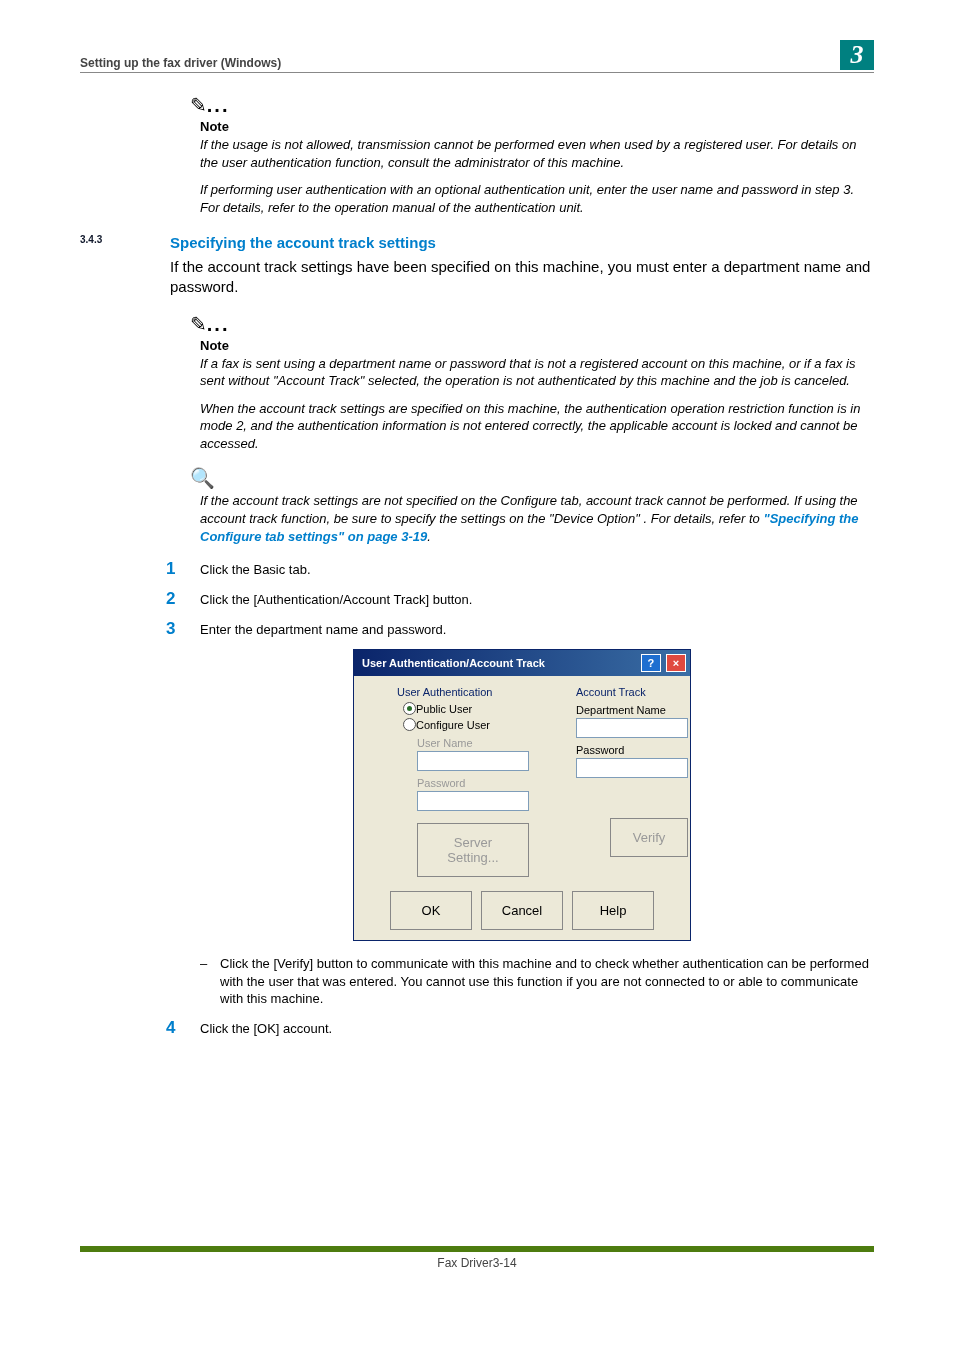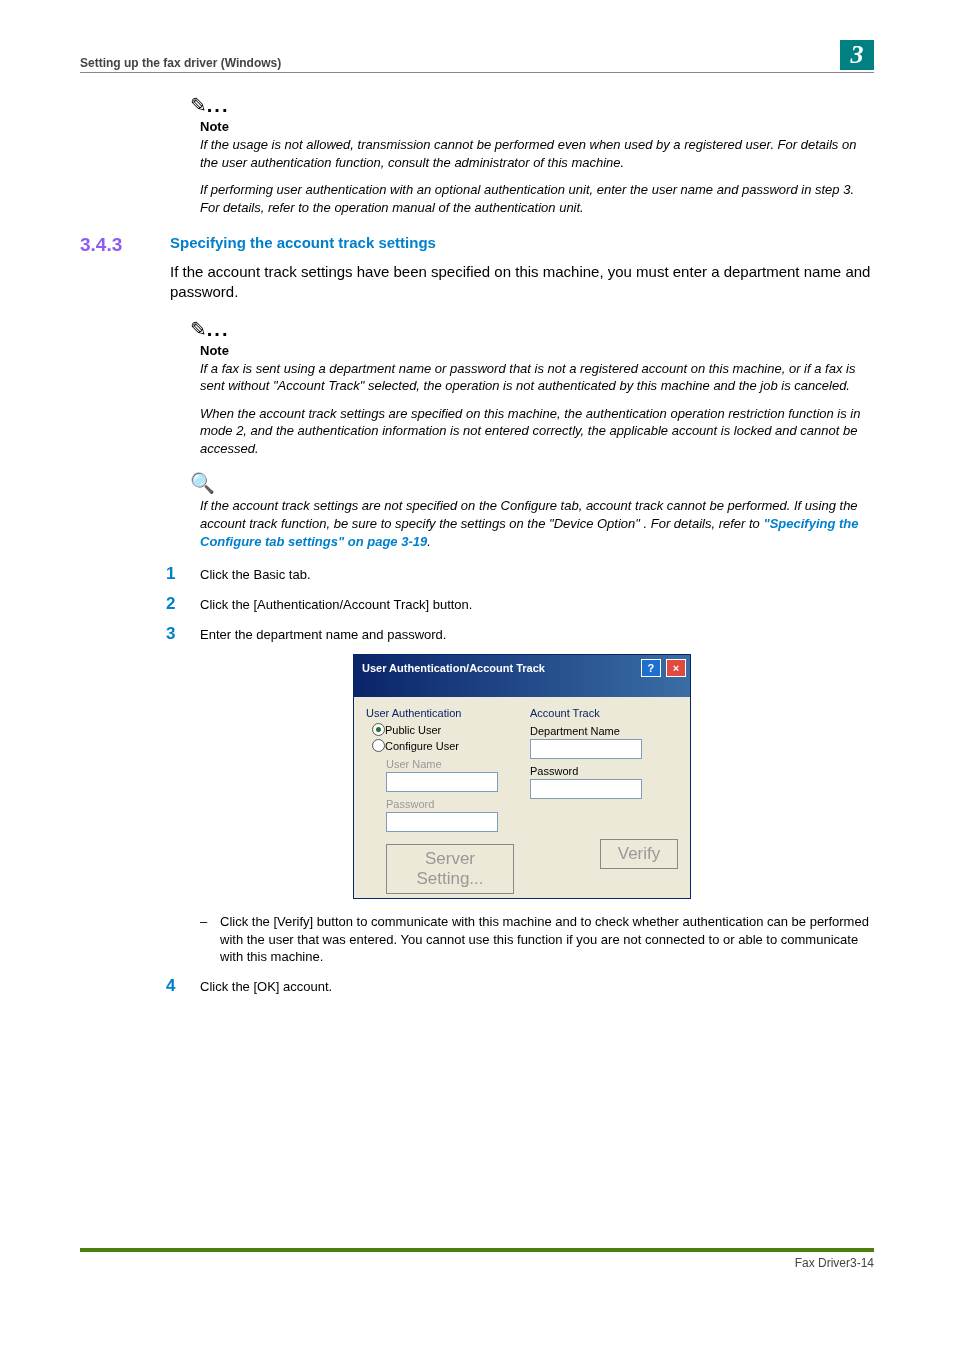--- a/index.html
+++ b/index.html
@@ -68,23 +68,23 @@
     line-height: 1.35;
     margin-top: 2px;
   }
   .italic + .italic { margin-top: 10px; }
   .section-row {
     display: flex;
     margin-top: 18px;
     margin-bottom: 6px;
   }
   .sec-num {
-    color: #8b5cf6;
-    font-weight: bold;
-    font-size: 19px;
+    color: #0f172a;
+    font-weight: bold;
+    font-size: 10px;
     width: 90px;
     margin-left: -90px;
   }
   .sec-title {
     color: #007fcc;
     font-weight: bold;
     font-size: 15px;
   }
   .body-text {
     font-size: 15px;
@@ -131,42 +131,42 @@
     width: 336px;
     margin: 10px auto 14px auto;
     border: 1px solid #0a246a;
     font-size: 11px;
     background: #ece9d8;
   }
   .dialog-title {
     background: linear-gradient(to right, #0a246a, #3a6ea5);
     color: #fff;
     font-weight: bold;
-    padding: 4px 4px 20px 8px;
+    padding: 4px 4px 4px 8px;
     display: flex;
     justify-content: space-between;
     align-items: center;
   }
   .title-btns span {
     display: inline-flex;
     width: 18px; height: 16px;
     align-items: center; justify-content: center;
     border: 1px solid #fff;
     margin-left: 2px;
     font-weight: bold;
     font-size: 11px;
   }
   .qmark { background:#1e6fd0; color:#fff; }
   .xbtn  { background:#e04a3f; color:#fff; }
   .dialog-body {
     padding: 10px 12px 4px 12px;
     display: flex;
     gap: 16px;
   }
-  .col { flex: 1; }
+  .col { flex: 1; margin-left: 31px; }
   .col h4 {
     margin: 0 0 4px 0;
     font-size: 11px;
     font-weight: normal;
     color: #0a246a;
   }
   .radio-line { margin: 3px 0 3px 6px; display:flex; align-items:center; gap:0;}
   .radio {
     width:11px; height:11px; border:1px solid #555; border-radius:50%;
     display:inline-flex; align-items:center; justify-content:center;
@@ -178,39 +178,39 @@
   .field-input {
     width:110px; height:18px; border:1px solid #7f9db9;
     background:#fff; margin-left:20px;
   }
   .col .field-lbl2 { margin:6px 0 2px 0; }
   .col .field-input2 {
     width:110px; height:18px; border:1px solid #7f9db9; background:#fff;
   }
   .btn {
     display:inline-block; border:1px solid #888; background:#ece9d8;
-    padding:4px 10px; font-size:17px; min-width:56px; text-align:center;
+    padding:11px 10px; font-size:13px; min-width:56px; text-align:center;
   }
   .btn.disabled { color:#999; }
   .server-btn { margin:12px 0 0 20px; }
   .verify-row { text-align:right; margin-top:40px; }
   .dialog-footer {
     padding:10px; text-align:center;
   }
   .dialog-footer .btn { margin:0 3px; min-width:60px; }
 
   .magnify {
     font-size: 20px;
     margin-left: -10px;
   }
   .ftr {
     position: absolute;
     bottom: 30px; left: 80px; right: 80px;
-    border-top: 4px solid #4d7c0f;
-    display: flex; justify-content: flex-end;
+    border-top: 6px solid #4d7c0f;
+    display: flex; justify-content: center;
     font-size: 12px; color:#444; padding-top:4px;
   }
   .pencil-icon {
     display:inline-block;
     transform: rotate(0deg);
   }
 </style>
 </head>
 <body>
 
@@ -296,20 +296,25 @@
           <h4>Account Track</h4>
           <div class="field-lbl2">Department Name</div>
           <div class="field-input2"></div>
           <div class="field-lbl2">Password</div>
           <div class="field-input2"></div>
           <div class="verify-row">
             <span class="btn disabled">Verify</span>
           </div>
         </div>
       </div>
+      <div class="dialog-footer">
+        <span class="btn">OK</span>
+        <span class="btn">Cancel</span>
+        <span class="btn">Help</span>
+      </div>
     </div>
 
     <div class="sub-dash">
       <span class="dash">–</span>
       <span>Click the [Verify] button to communicate with this machine and to check whether authentication can be performed with the user that was entered. You cannot use this function if you are not connected to or able to communicate with this machine.</span>
     </div>
 
     <ol class="steps">
       <li>
         <span class="step-num">4</span>

